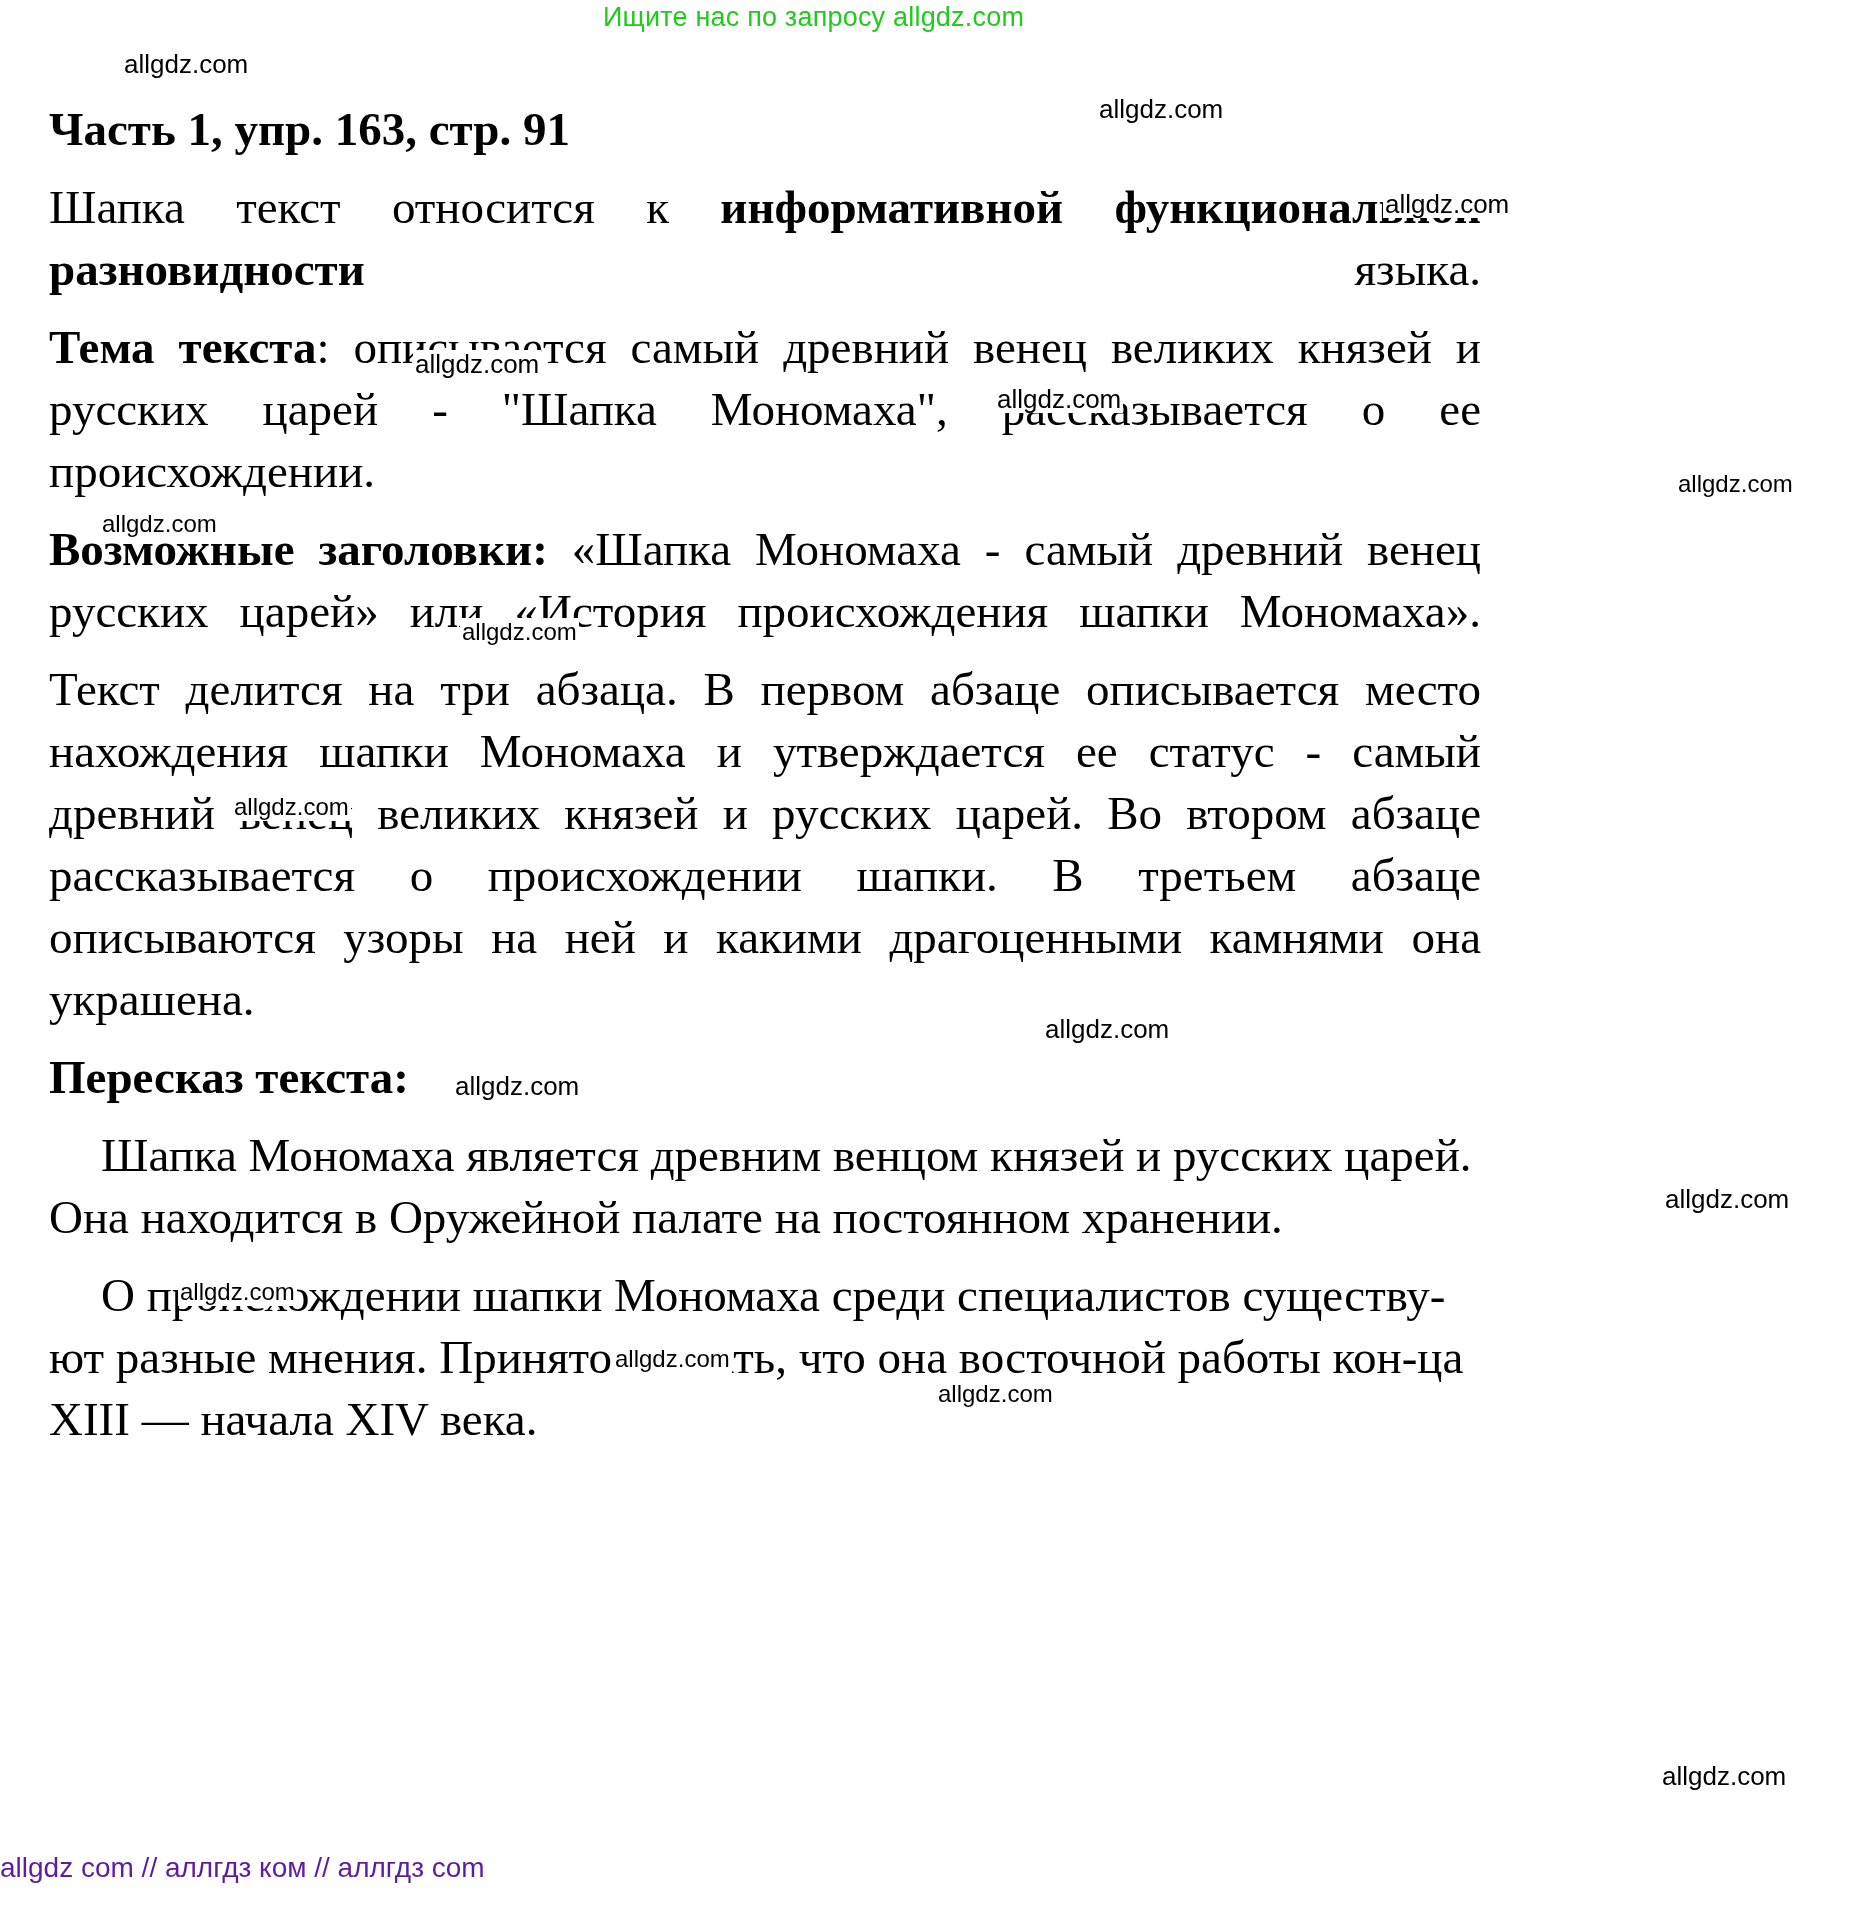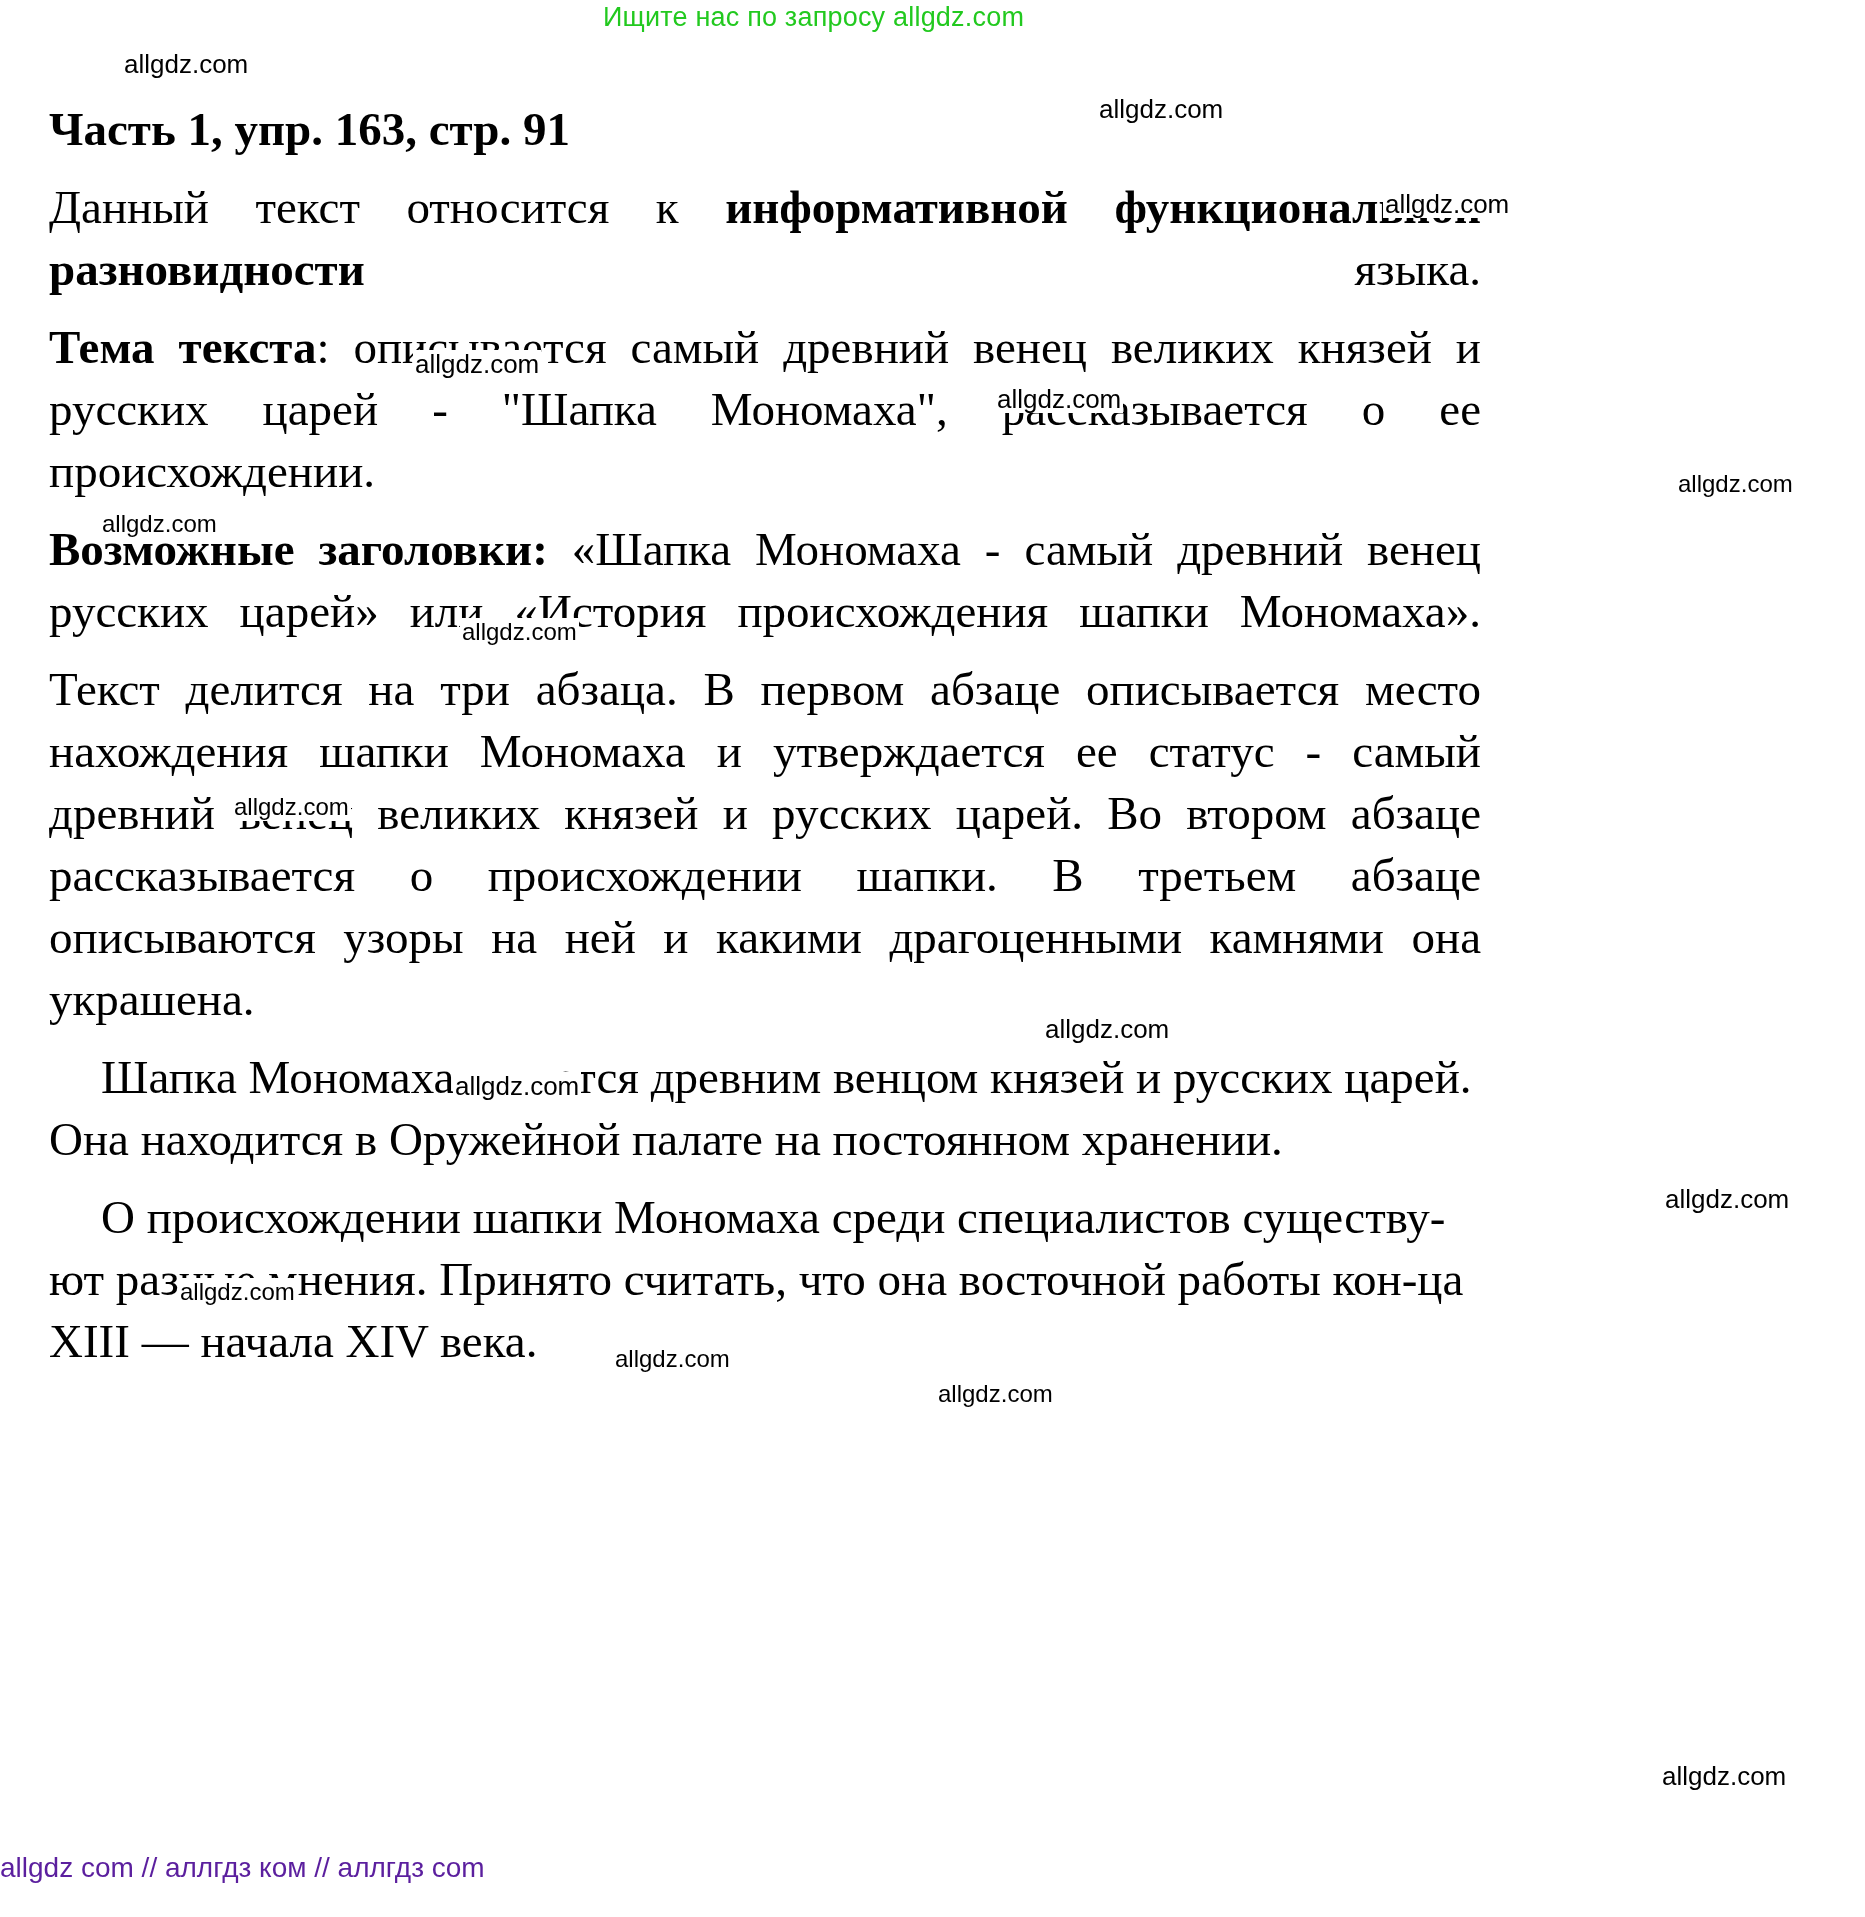--- a/index.html
+++ b/index.html
@@ -91,34 +91,37 @@
 
 <div class="promo-banner">Ищите нас по запросу allgdz.com</div>
 
 <div class="doc">
 
   <p class="nojust">
     <b>Часть 1, упр. 163, стр. 91</b>
   </p>
 
   <p class="last-line-justify">
-    <span>Данный текст относится к </span><b>информативной функциональной разновидности</b><span> языка.</span>
+    <span>Шапка текст относится к </span><b>информативной функциональной разновидности</b><span> языка.</span>
   </p>
 
   <p>
     <b>Тема текста</b><span>: описывается самый древний венец великих князей и русских царей - "Шапка Мономаха", рассказывается о ее происхождении.</span>
   </p>
 
   <p class="last-line-justify">
     <b>Возможные заголовки:</b><span> «Шапка Мономаха - самый древний венец русских царей» или «История происхождения шапки Мономаха».</span>
   </p>
 
   <p>Текст делится на три абзаца. В первом абзаце описывается место нахождения шапки Мономаха и утверждается ее статус - самый древний венец великих князей и русских царей. Во втором абзаце рассказывается о происхождении шапки. В третьем абзаце описываются узоры на ней и какими драгоценными камнями она украшена.</p>
 
 
+  <p class="nojust">
+    <b>Пересказ текста:</b>
+  </p>
 
   <p class="nojust">
     <span class="para-indent"></span><span>Шапка Мономаха является древним венцом князей и русских царей. Она находится в Оружейной палате на постоянном хранении.</span>
   </p>
 
   <p class="nojust">
     <span class="para-indent"></span><span>О происхождении шапки Мономаха среди специалистов существу-ют разные мнения. Принято считать, что она восточной работы кон-ца XIII — начала XIV века.</span>
   </p>
 
 

